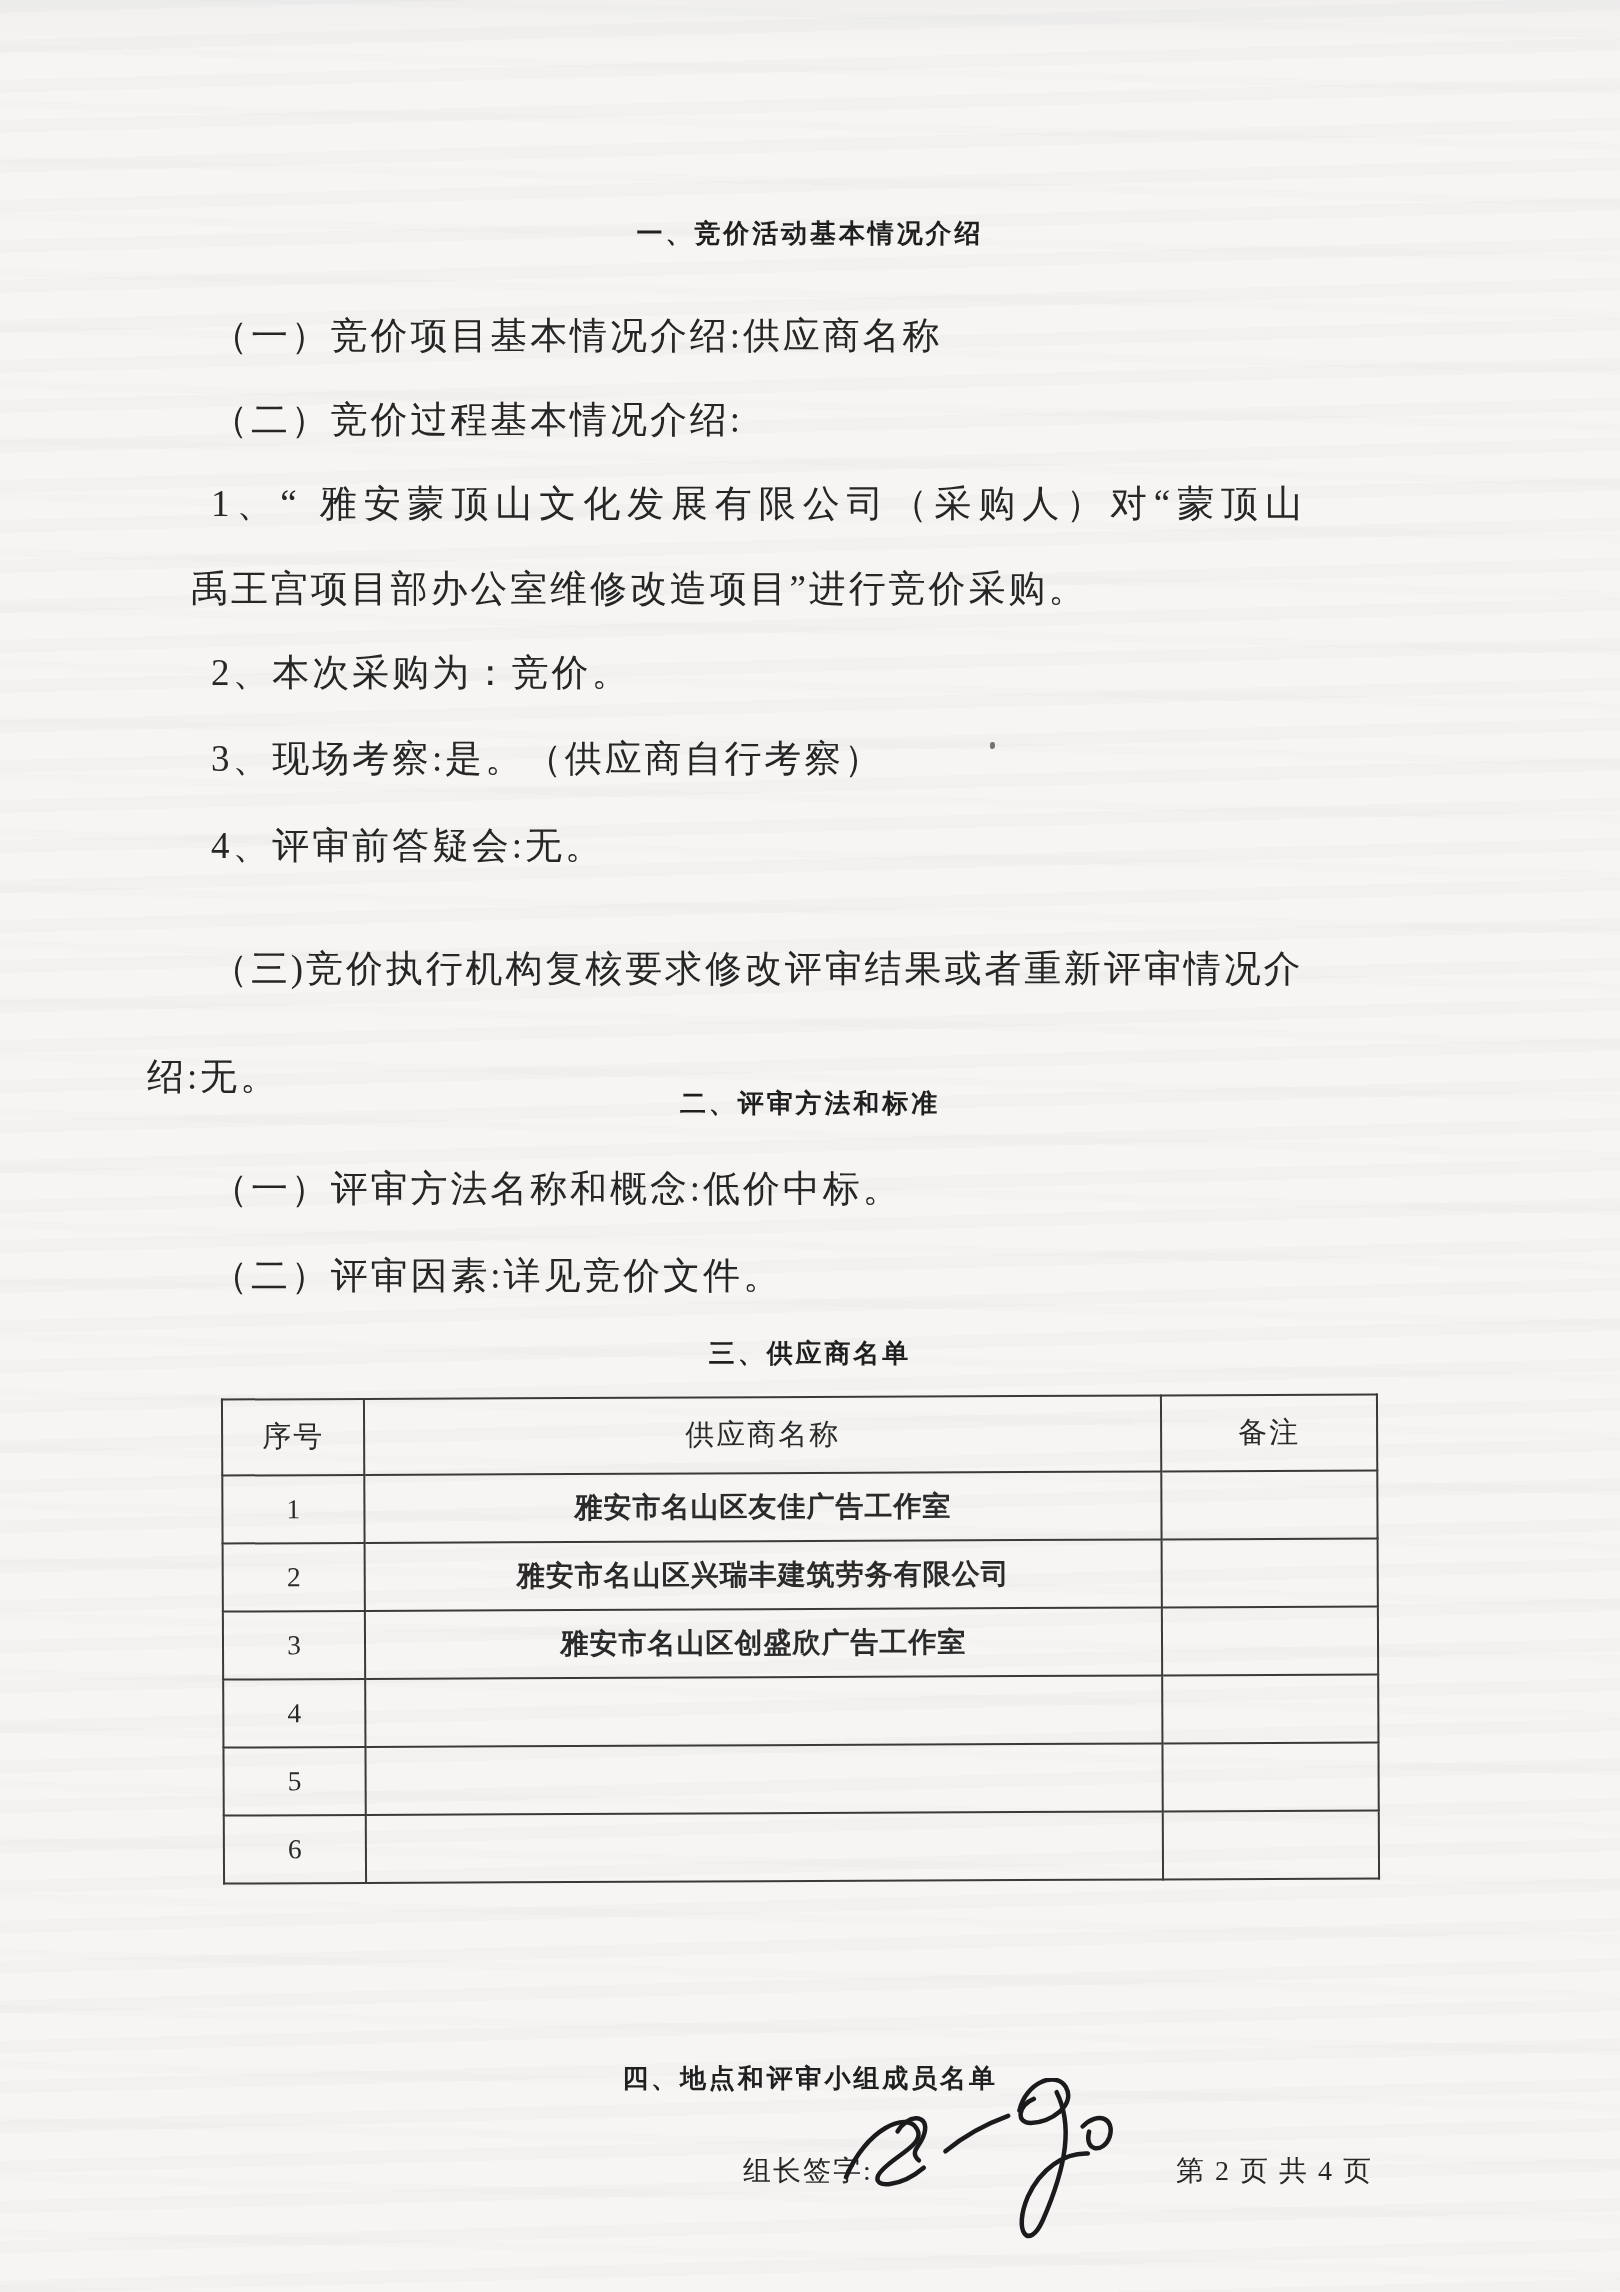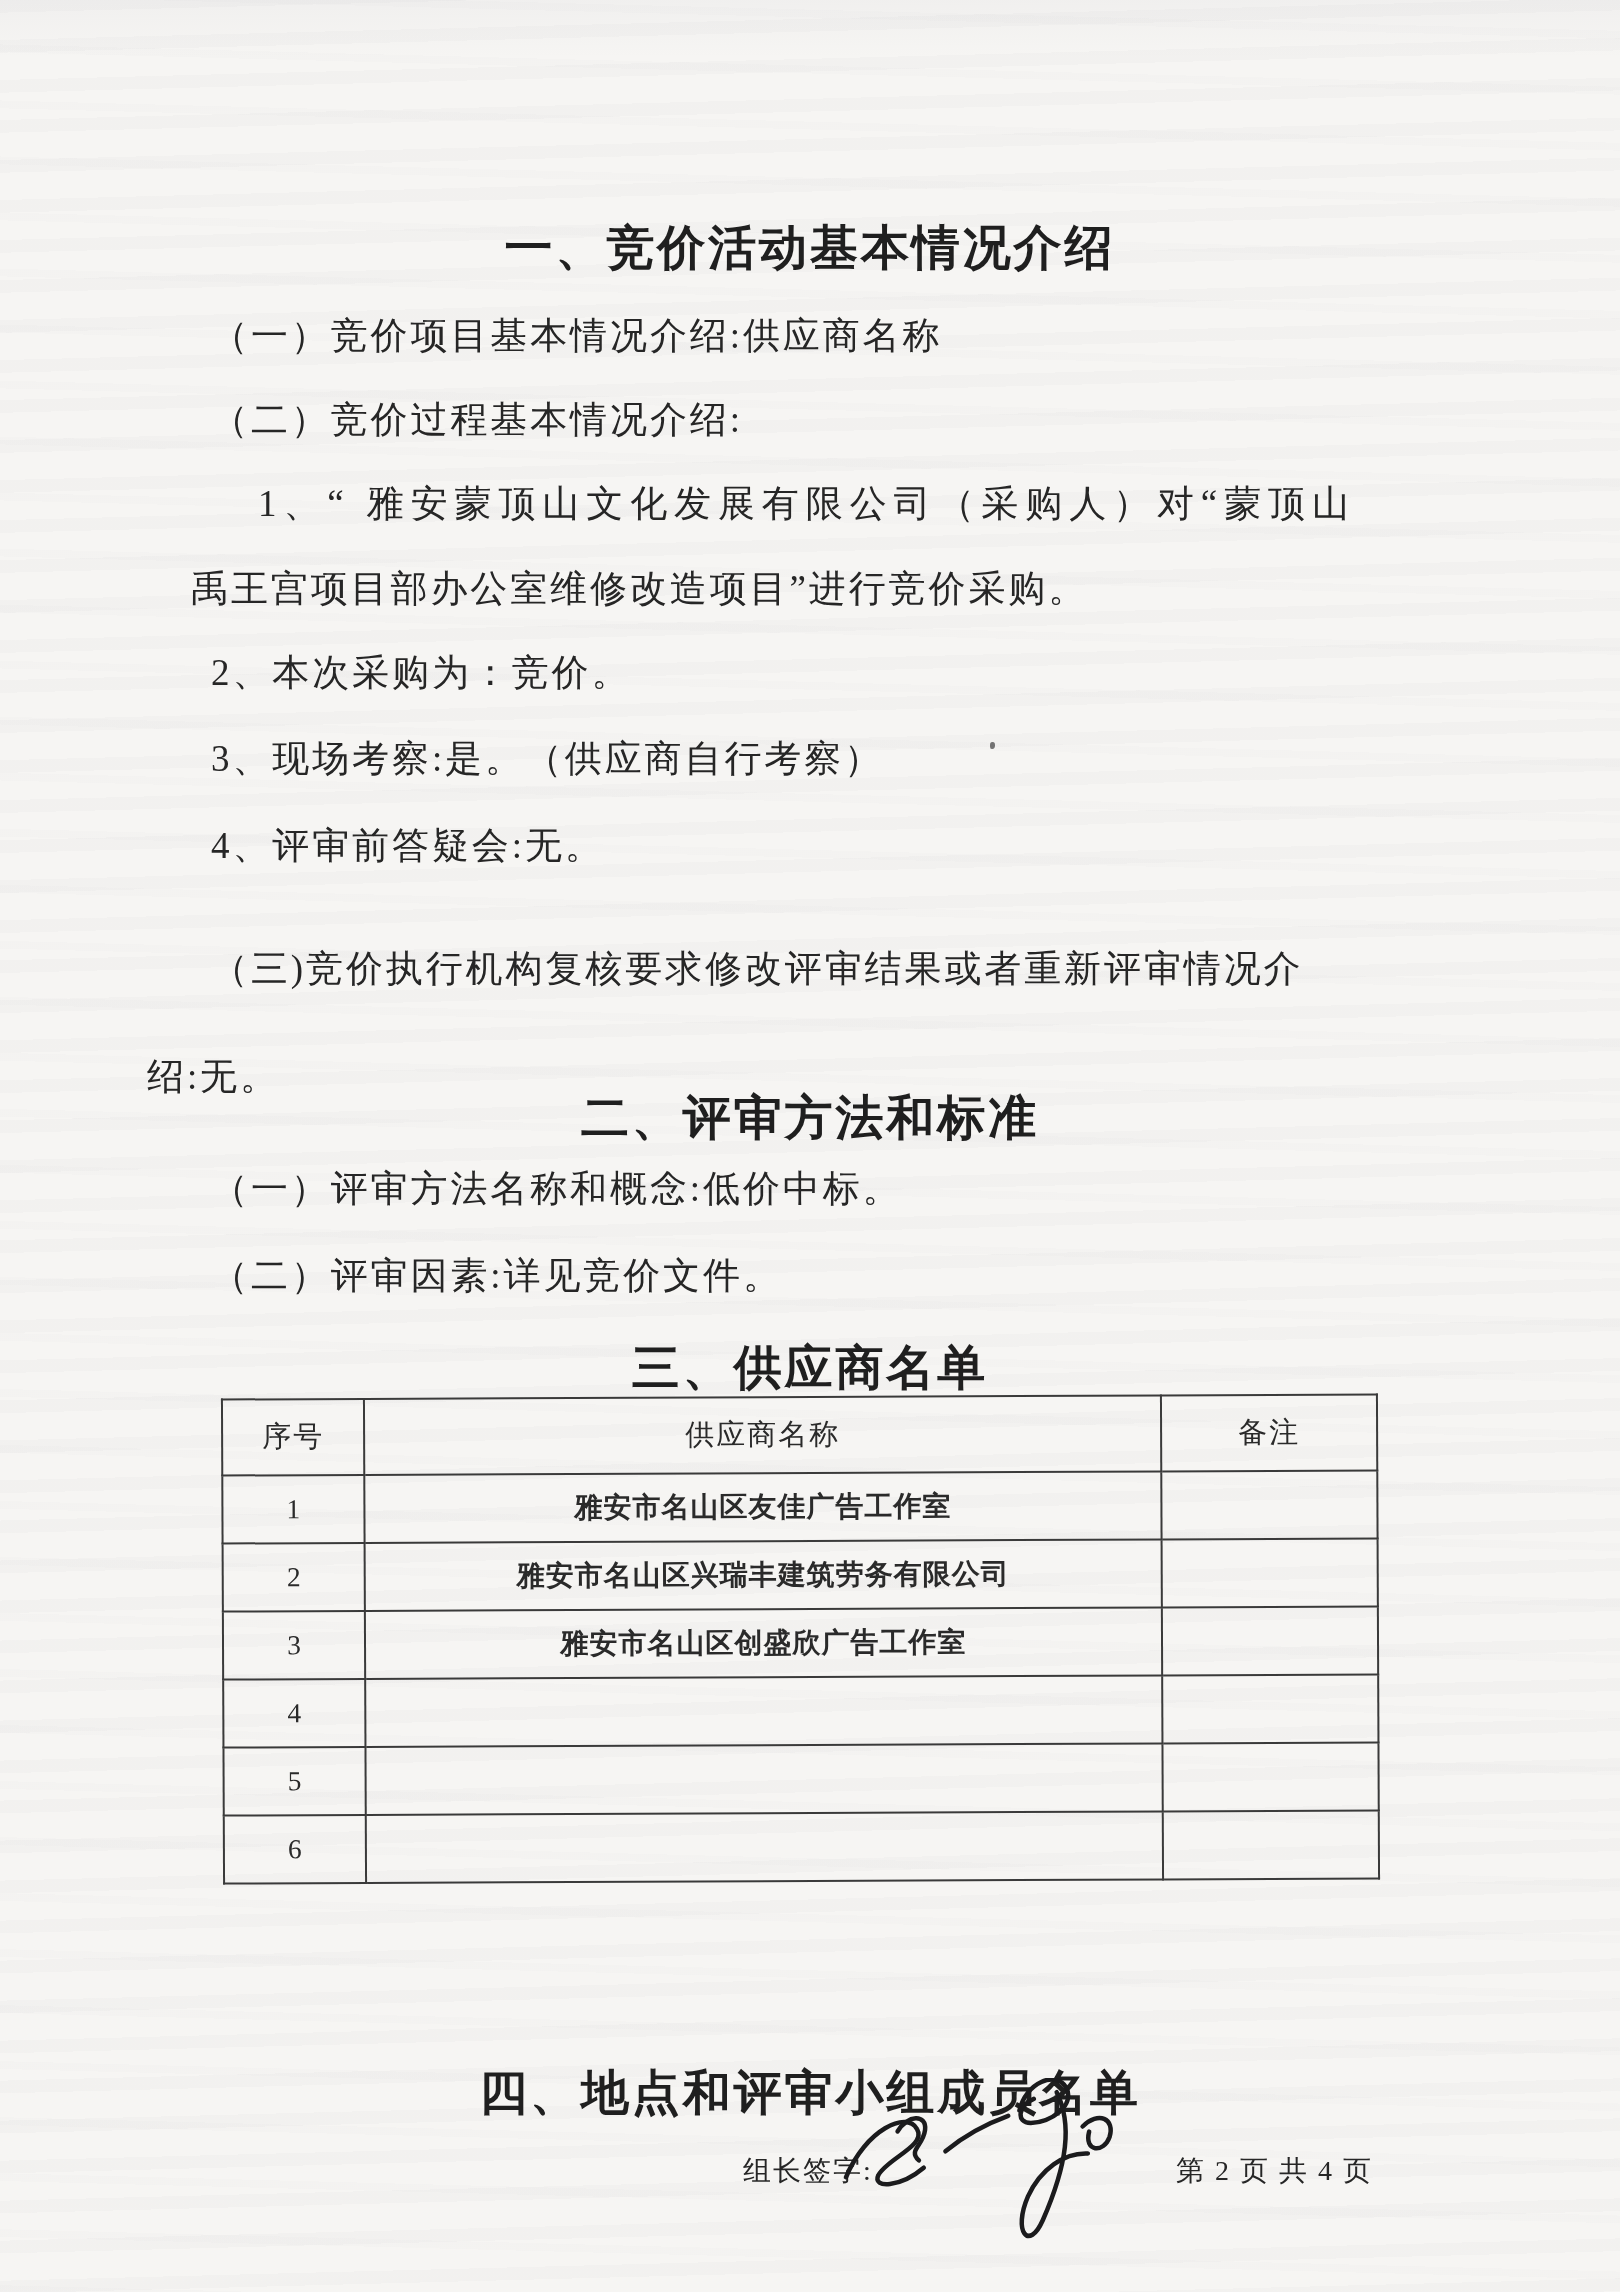--- a/index.html
+++ b/index.html
@@ -21,26 +21,26 @@
     position:absolute;
     font-size:37px;
     letter-spacing:2.9px;
     white-space:nowrap;
     color:#262626;
   }
   .title{
     position:absolute;
     left:0;width:1620px;
     text-align:center;
-    font-size:48px;
+    font-size:26px;
     font-weight:bold;
     letter-spacing:2.9px;
     color:#1f1f1f;
   }
-  .stretch{letter-spacing:6.9px;margin-left:47px;}
+  .stretch{letter-spacing:6.9px;}
   table.suppliers{
     position:absolute;
     left:222px;top:1396px;
     width:1155px;
     border-collapse:collapse;
     table-layout:fixed;
     transform:rotate(-0.25deg);
   }
   table.suppliers td,table.suppliers th{
     border:2px solid #3a3a3a;

